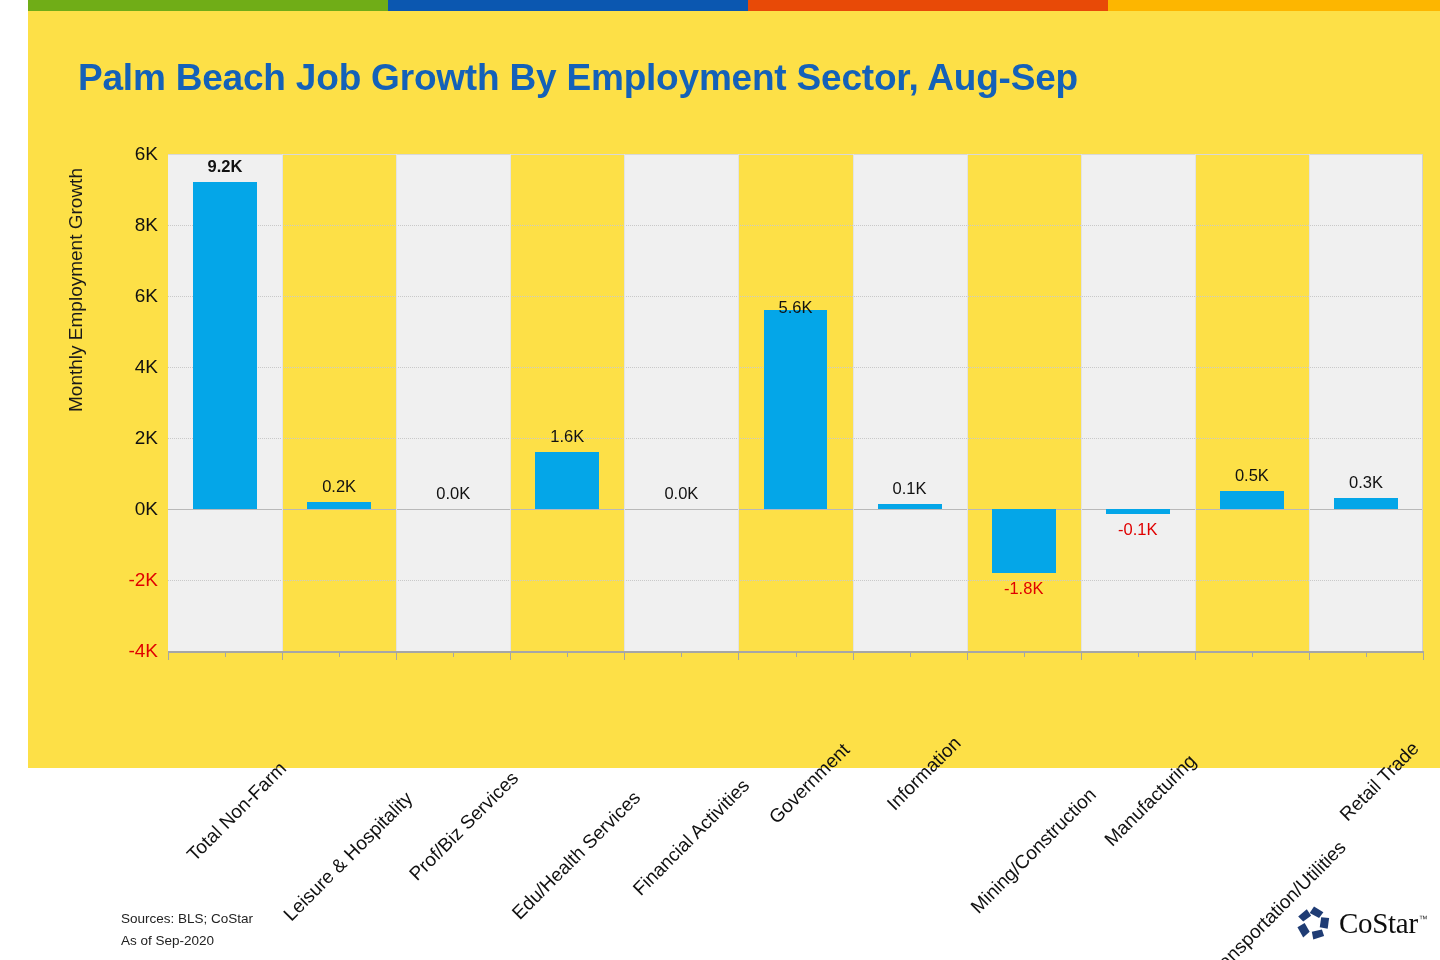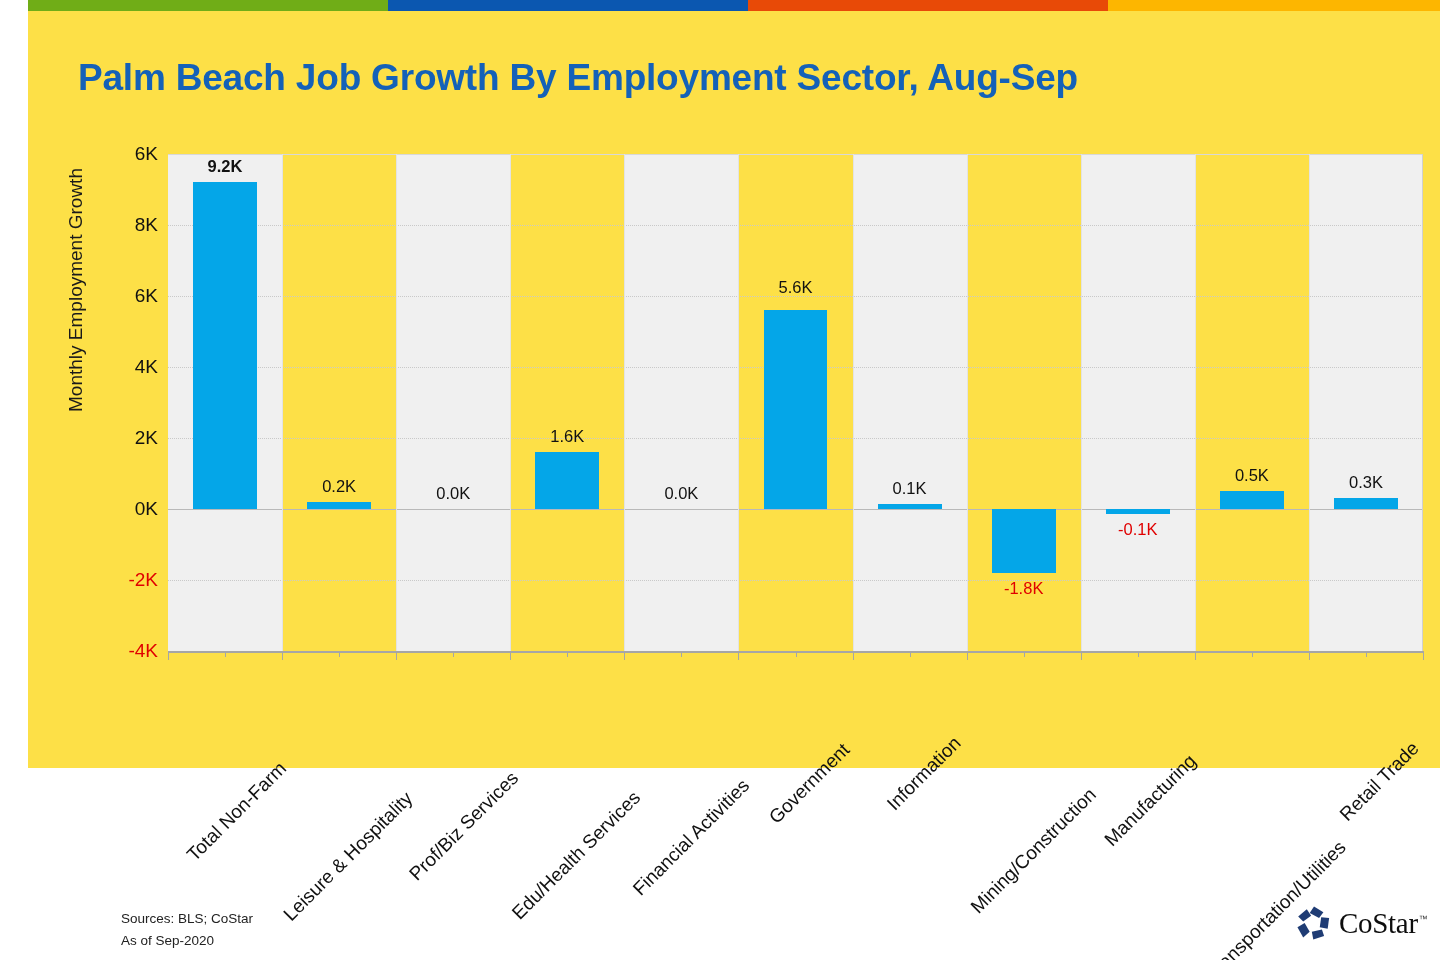--- a/index.html
+++ b/index.html
@@ -163,21 +163,21 @@
           <div class="bar" title="Manufacturing: -0.1K" style="left: 937.827px; width: 63.8909px; top: 355px; height: 5px;"></div>
           <div class="bar" title="Trade/Transportation/Utilities: 0.5K" style="left: 1051.92px; width: 63.8909px; top: 337.25px; height: 17.75px;"></div>
           <div class="bar" title="Retail Trade: 0.3K" style="left: 1166.01px; width: 63.8909px; top: 344.35px; height: 10.65px;"></div>
         </div>
       <div id="vlabels">
           <div class="vlabel" style="left: 57.0455px; top: 3.4px; font-weight: bold;">9.2K</div>
           <div class="vlabel" style="left: 171.136px; top: 322.9px; text-align: center;">0.2K</div>
           <div class="vlabel" style="left: 285.227px; top: 330px;">0.0K</div>
           <div class="vlabel" style="left: 399.318px; top: 273.2px; text-align: right;">1.6K</div>
           <div class="vlabel" style="left: 513.409px; top: 330px;">0.0K</div>
-          <div class="vlabel" style="left: 627.5px; top: 124px;">5.6K</div>
+          <div class="vlabel" style="left: 627.5px; top: 144px;">5.6K</div>
           <div class="vlabel" style="left: 741.591px; top: 325px;">0.1K</div>
           <div class="vlabel neg" style="left: 855.682px; top: 424.9px;">-1.8K</div>
           <div class="vlabel neg" style="left: 969.773px; top: 366px;">-0.1K</div>
           <div class="vlabel" style="left: 1083.86px; top: 312.25px;">0.5K</div>
           <div class="vlabel" style="left: 1197.95px; top: 319.35px;">0.3K</div>
         </div>
       <div id="plot-right-edge"></div>
     </div>
   </div>
 

